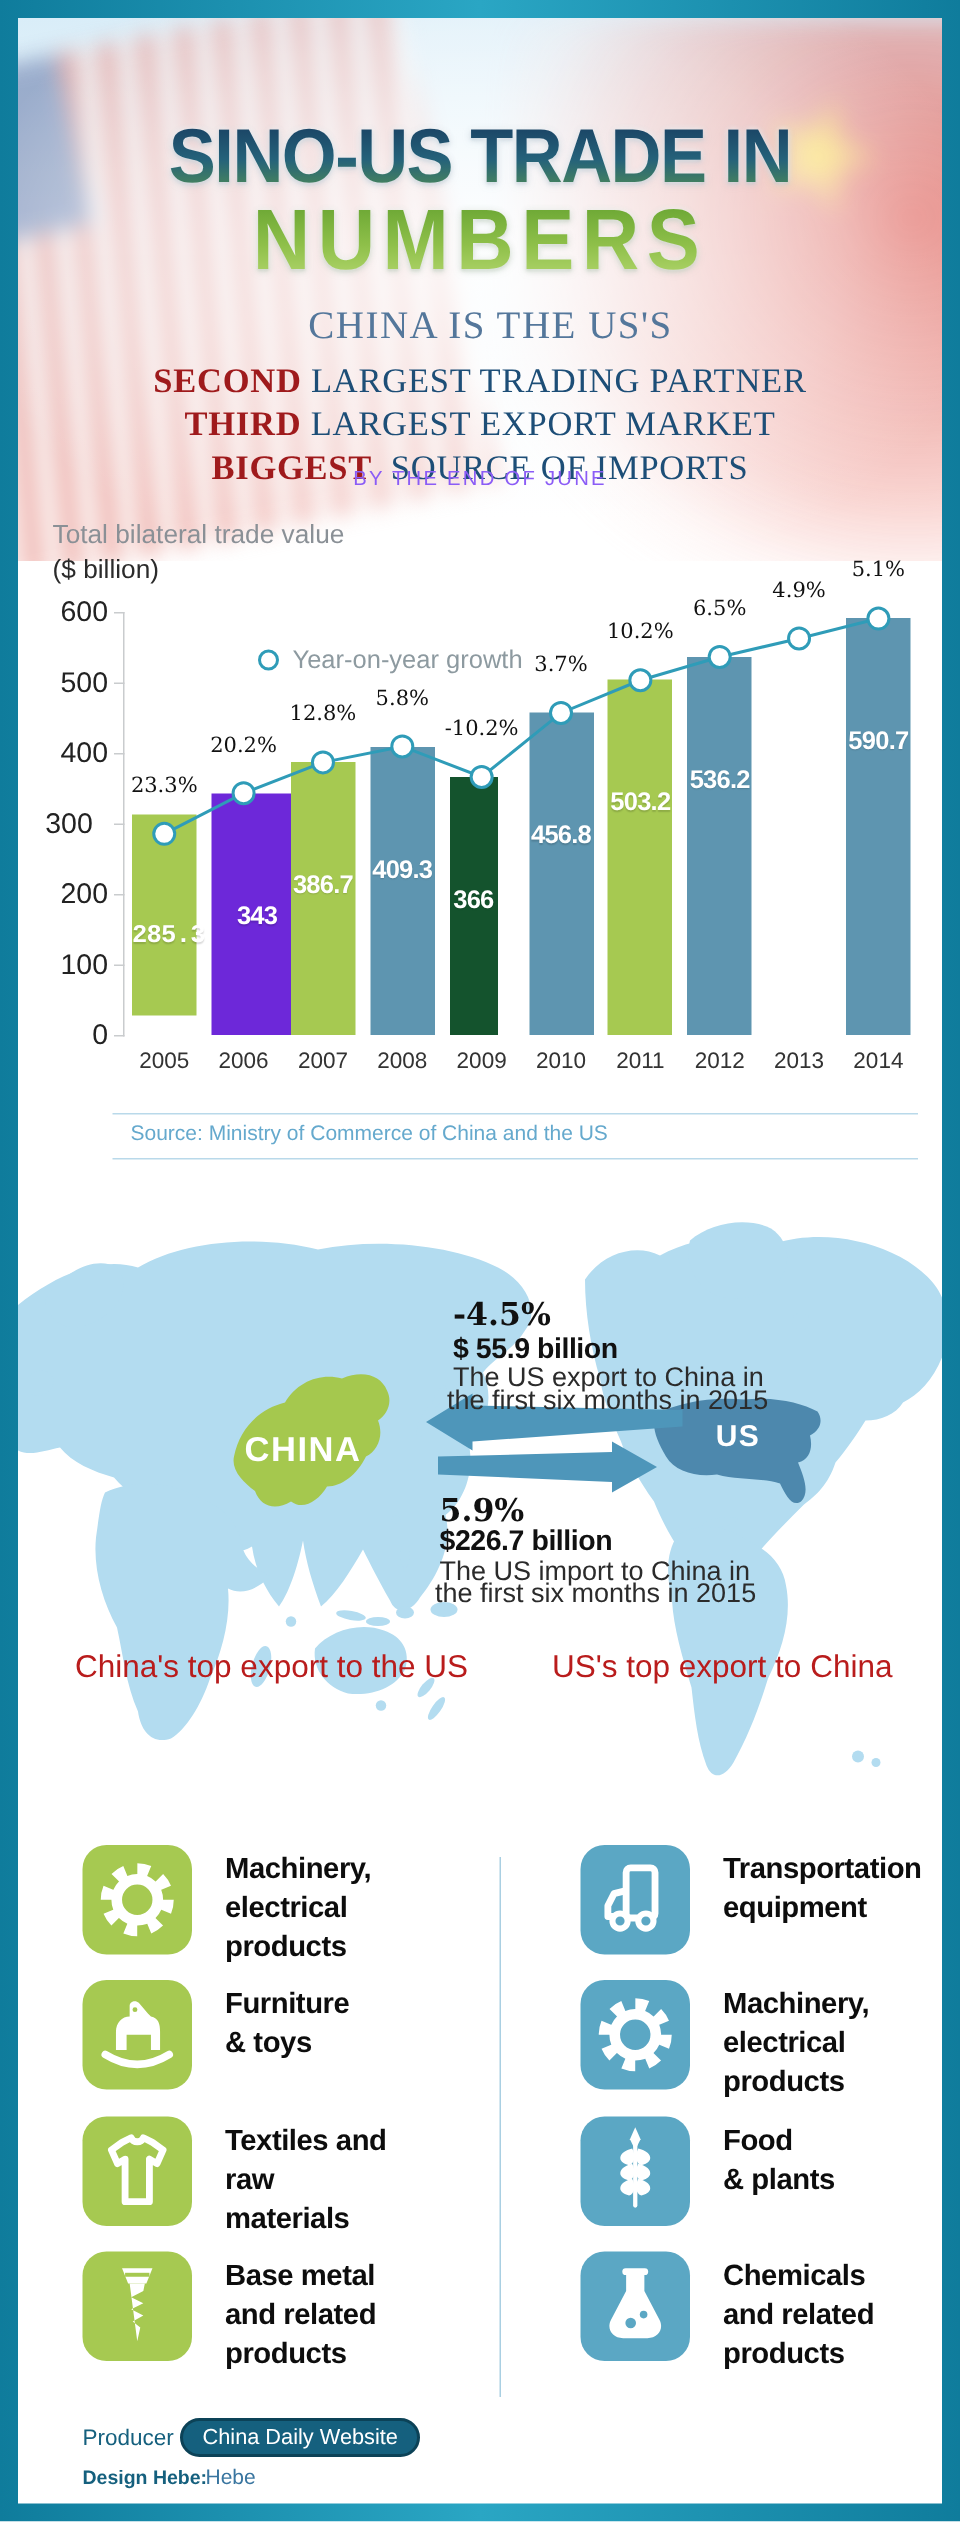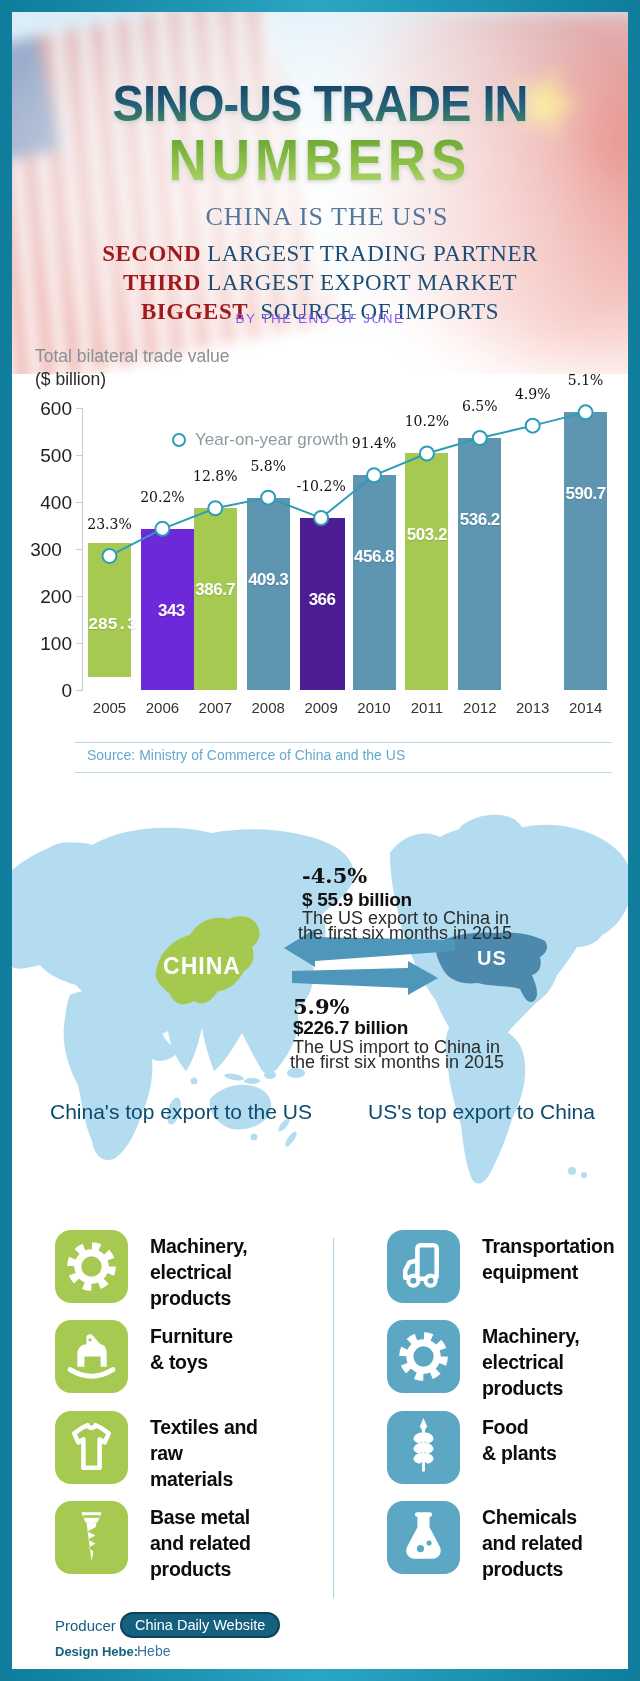--- a/index.html
+++ b/index.html
@@ -73,21 +73,21 @@
 
   
   #map { position:absolute; left:0; top:763px; width:616px; height:415px; }
   #map svg { position:absolute; left:0; top:0; }
   .country-label { position:absolute; color:#fff; font-weight:bold; text-align:center; letter-spacing:1px; }
   .flow-pct { position:absolute; font-family:"DejaVu Serif",serif; font-weight:bold; font-size:21px; color:#111; }
   .flow-val { position:absolute; font-size:19px; font-weight:bold; color:#111; letter-spacing:-.3px; }
   .flow-desc { position:absolute; font-size:18px; color:#2b2b2b; }
 
   
-  .col-head { font-size:21px; color:#0c4a6e; }
+  .col-head { font-size:21px; color:#b91c1c; }
   .tile { position:absolute; width:73px; height:73px; border-radius:16px; }
   .item-label { position:absolute; width:175px; font-size:19.5px; font-weight:bold; color:#0d0d0d;
     line-height:26px; letter-spacing:-.3px; }
   .vdivider { left:321px; top:1226px; width:1px; height:360px; background:#a9cfe2; }
 
   
   .producer-label { left:43px; top:1605px; font-size:15px; color:#15607e; }
   .producer-pill { left:108px; top:1600px; background:#15607e; color:#fff; font-size:14.5px;
     padding:3px 13px; border-radius:13px; border:2px solid #0c4257; }
   .design-label { left:43px; top:1632px; font-size:13px; color:#15607e; font-weight:bold; }
@@ -145,30 +145,30 @@
         <div class="bar" style="left: 181.8px; top: 166.251px; width: 43px; height: 181.749px; background: rgb(166, 201, 81);">
           <div class="bar-label" style="top: 72px;">386.7</div>
         </div>
         <div class="xlab" style="left: 203.3px; top: 357px;">2007</div>
         <div class="pct" style="left: 203.3px; top: 126.251px;">12.8%</div>
         <div class="bar" style="left: 234.7px; top: 155.629px; width: 43px; height: 192.371px; background: rgb(94, 149, 176);">
           <div class="bar-label" style="top: 72px;">409.3</div>
         </div>
         <div class="xlab" style="left: 256.2px; top: 357px;">2008</div>
         <div class="pct" style="left: 256.2px; top: 115.629px;">5.8%</div>
-        <div class="bar" style="left: 287.6px; top: 175.98px; width: 45px; height: 172.02px; background: #4c1d95;">
+        <div class="bar" style="left: 287.6px; top: 175.98px; width: 32px; height: 172.02px; background: #14532d;">
           <div class="bar-label" style="top: 72px;">366</div>
         </div>
         <div class="xlab" style="left: 309.1px; top: 357px;">2009</div>
         <div class="pct" style="left: 309.1px; top: 135.98px;">-10.2%</div>
         <div class="bar" style="left: 340.5px; top: 133.304px; width: 43px; height: 214.696px; background: rgb(94, 149, 176);">
           <div class="bar-label" style="top: 72px;">456.8</div>
         </div>
         <div class="xlab" style="left: 362px; top: 357px;">2010</div>
-        <div class="pct" style="left: 362px; top: 93.304px;">91.4%</div>
+        <div class="pct" style="left: 362px; top: 93.304px;">3.7%</div>
         <div class="bar" style="left: 393.4px; top: 111.496px; width: 43px; height: 236.504px; background: rgb(166, 201, 81);">
           <div class="bar-label" style="top: 72px;">503.2</div>
         </div>
         <div class="xlab" style="left: 414.9px; top: 357px;">2011</div>
         <div class="pct" style="left: 414.9px; top: 71.496px;">10.2%</div>
         <div class="bar" style="left: 446.3px; top: 95.986px; width: 43px; height: 252.014px; background: rgb(94, 149, 176);">
           <div class="bar-label" style="top: 72px;">536.2</div>
         </div>
         <div class="xlab" style="left: 467.8px; top: 357px;">2012</div>
         <div class="pct" style="left: 467.8px; top: 55.986px;">6.5%</div>

